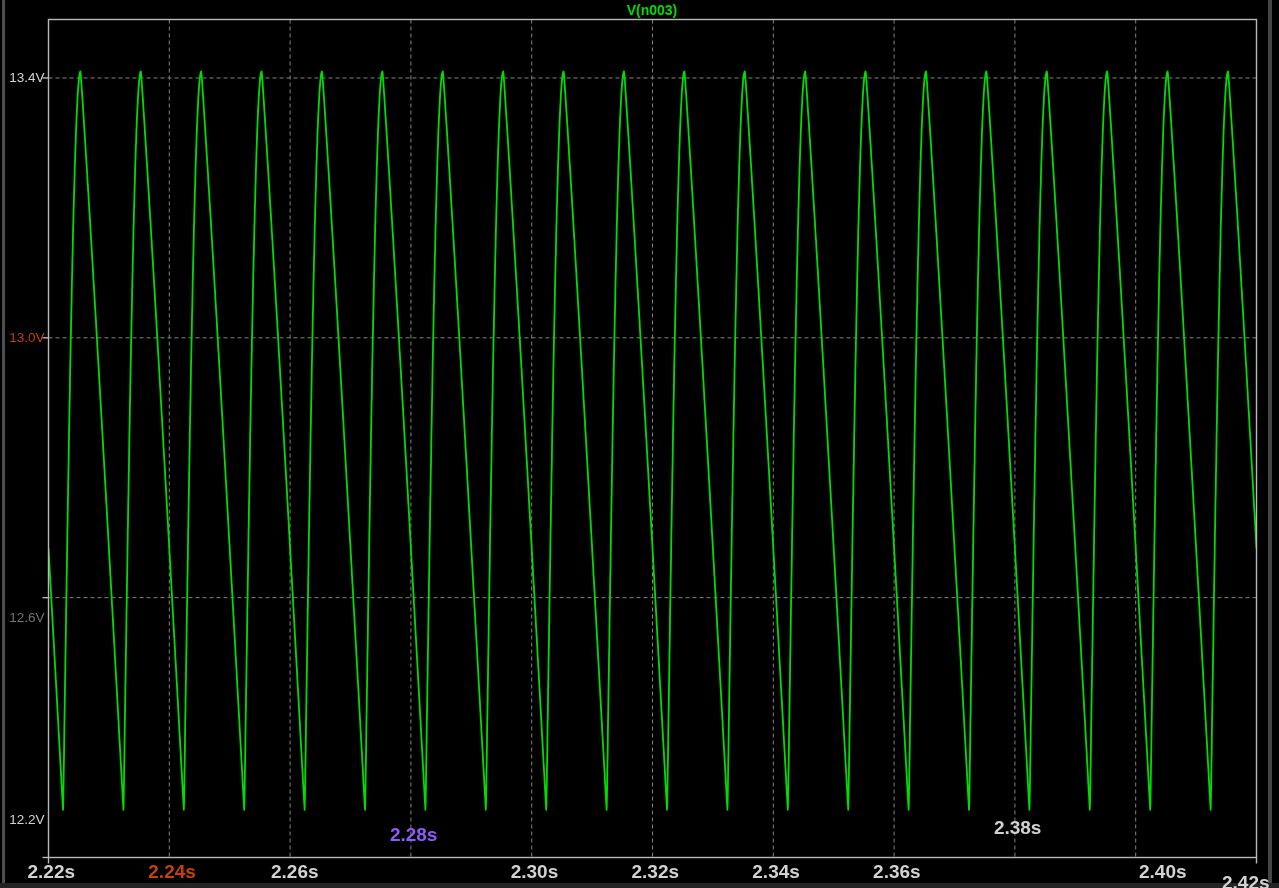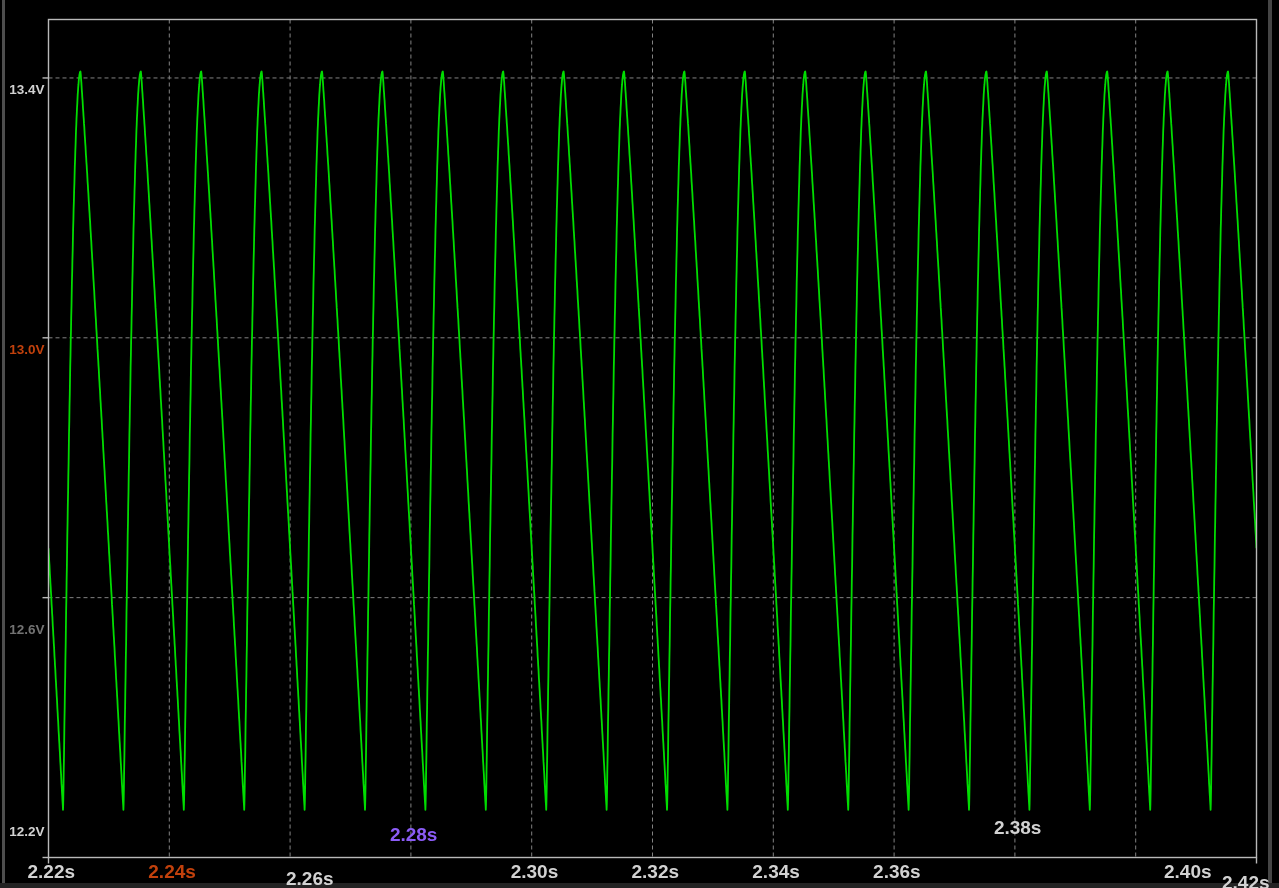--- a/index.html
+++ b/index.html
@@ -7,32 +7,33 @@
        font-family:"Liberation Sans", sans-serif;}
   .screen{position:absolute;inset:0;background:#000;}
   .plot-title{position:absolute;left:48px;top:1px;width:1208px;height:18px;
       text-align:center;font-size:14px;font-weight:bold;line-height:18px;}
   .edge-left{position:absolute;left:2px;top:0;width:3px;height:888px;background:#4e4e4e;}
   .edge-right{position:absolute;left:1268px;top:0;width:4px;height:888px;background:#454545;}
   .edge-bottom{position:absolute;left:0;top:883px;width:1279px;height:5px;background:#232323;}
   #plot-area{position:absolute;inset:0;}
   svg{position:absolute;left:0;top:0;}
   .ylabel{position:absolute;height:16px;line-height:16px;font-size:13.5px;
-      font-weight:bold;text-align:left;white-space:nowrap;margin-top:12px;}
+      font-weight:normal;text-align:left;white-space:nowrap;}
   .xlabel{position:absolute;height:18px;line-height:18px;font-size:19px;
       font-weight:bold;text-align:center;white-space:nowrap;}
 </style>
 </head>
 <body>
 
 <div class="screen">
   <div class="edge-left"></div>
   <div class="edge-right"></div>
   <div class="edge-bottom"></div>
 
+  <div class="plot-title" style="color: rgb(0, 220, 0);">V(n003)</div>
 
   <div id="plot-area">
     <svg id="plot-svg" width="1279" height="888">
         <clipPath id="pc">
           <rect x="48.5" y="19.5" width="1208" height="838"></rect>
         </clipPath>
         <line x1="169.3000000000003" y1="19.5" x2="169.3000000000003" y2="857.5" stroke="#828282" stroke-width="1" stroke-dasharray="4 3"></line>
         <line x1="290.09999999999786" y1="19.5" x2="290.09999999999786" y2="857.5" stroke="#828282" stroke-width="1" stroke-dasharray="4 3"></line>
         <line x1="410.8999999999981" y1="19.5" x2="410.8999999999981" y2="857.5" stroke="#828282" stroke-width="1" stroke-dasharray="4 3"></line>
         <line x1="531.6999999999985" y1="19.5" x2="531.6999999999985" y2="857.5" stroke="#828282" stroke-width="1" stroke-dasharray="4 3"></line>
@@ -55,23 +56,23 @@
       </svg>
   </div>
 
   <div id="tick-labels">
       <div class="ylabel" style="color: rgb(210, 210, 210); right: 1234.5px; top: 69.9651px;">13.4V</div>
       <div class="ylabel" style="color: #c2410c; right: 1234.5px; top: 329.81px;">13.0V</div>
       <div class="ylabel" style="color: #737373; right: 1234.5px; top: 610px;">12.6V</div>
       <div class="ylabel" style="color: rgb(210, 210, 210); right: 1234.5px; top: 812px;">12.2V</div>
       <div class="xlabel" style="color: rgb(210, 210, 210); left: 27.5px; width: 42px; top: 863px;">2.22s</div>
       <div class="xlabel" style="color: #c2410c; left: 148.3px; width: 42px; top: 863px;">2.24s</div>
-      <div class="xlabel" style="color: rgb(210, 210, 210); left: 286px; width: 42px; top: 863px; margin-top: 7px;">2.26s</div>
+      <div class="xlabel" style="color: rgb(210, 210, 210); left: 271px; width: 42px; top: 863px;">2.26s</div>
       <div class="xlabel" style="color: #8b5cf6; left: 389.9px; width: 42px; top: 826px;">2.28s</div>
       <div class="xlabel" style="color: rgb(210, 210, 210); left: 510.7px; width: 42px; top: 863px;">2.30s</div>
       <div class="xlabel" style="color: rgb(210, 210, 210); left: 631.5px; width: 42px; top: 863px;">2.32s</div>
       <div class="xlabel" style="color: rgb(210, 210, 210); left: 752.3px; width: 42px; top: 863px;">2.34s</div>
       <div class="xlabel" style="color: rgb(210, 210, 210); left: 873.1px; width: 42px; top: 863px;">2.36s</div>
       <div class="xlabel" style="color: rgb(210, 210, 210); left: 993.9px; width: 42px; top: 819px;">2.38s</div>
-      <div class="xlabel" style="color: rgb(210, 210, 210); left: 1164px; width: 42px; top: 863px;">2.40s</div>
+      <div class="xlabel" style="color: rgb(210, 210, 210); left: 1139px; width: 42px; top: 863px;">2.40s</div>
       <div class="xlabel" style="color: rgb(210, 210, 210); left: 1222px; width: 42px; top: 863px; margin-top: 11px;">2.42s</div>
     </div>
 </div>
 
 </body></html>

